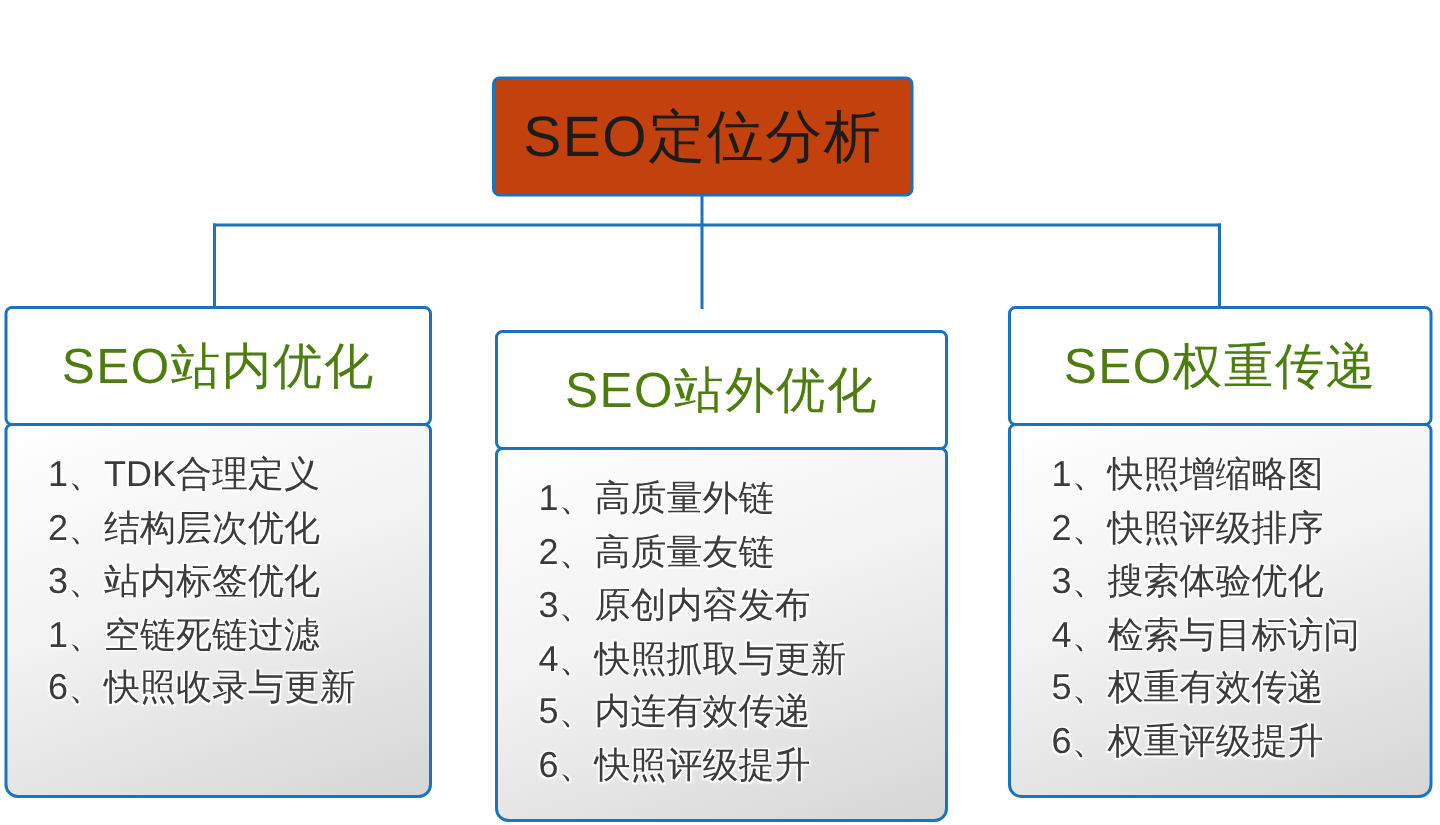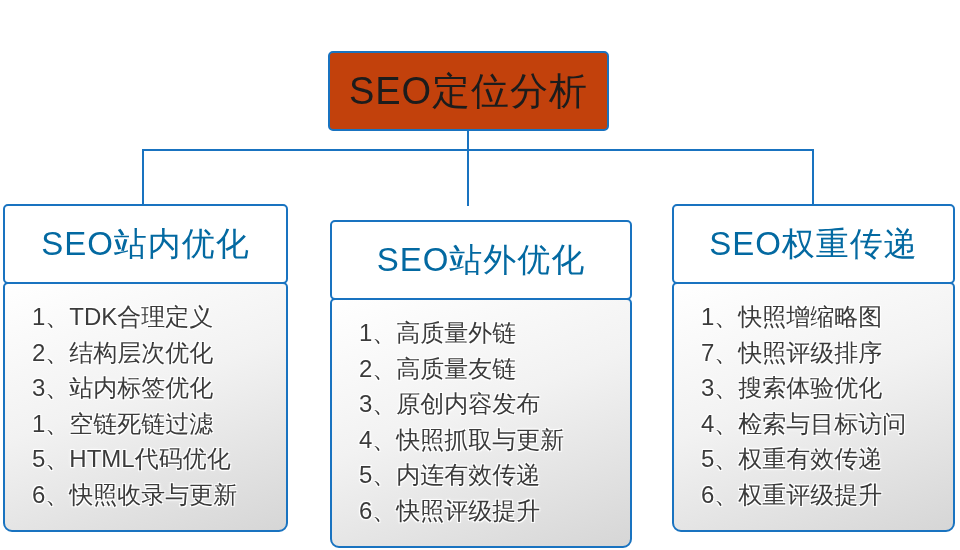--- a/index.html
+++ b/index.html
@@ -45,21 +45,21 @@
   .group.g2 { left: 672px; width: 283px; border-radius: 15px; }
 
   .group-header {
     width: 100%; height: 80px;
     background: #ffffff;
     border: 2px solid var(--line-blue, #1973c0);
     border-radius: 5px;
     display: flex; align-items: center; justify-content: center;
     font-size: 33px;
     font-weight: 400;
-    color: #0369a1;
+    color: #4d7c0f;
     letter-spacing: 1px;
     position: relative;
     z-index: 2;
   }
   .group-list {
     width: 100%; height: 250px;
     margin-top: -2px;
     background: linear-gradient(160deg, #ffffff 0%, #f2f2f2 45%, #d6d6d6 100%);
     border: 2px solid var(--line-blue, #1973c0);
     border-radius: 5px 5px 9px 9px;
@@ -95,21 +95,20 @@
 
   <div class="group g0">
     <div class="group-header">
       <span>SEO站内优化</span>
     </div>
     <div class="group-list">
       <div class="list-item">1、TDK合理定义</div>
       <div class="list-item">2、结构层次优化</div>
       <div class="list-item">3、站内标签优化</div>
       <div class="list-item">1、空链死链过滤</div>
-      <div class="list-item">5、HTML代码优化</div>
       <div class="list-item">6、快照收录与更新</div>
     </div>
   </div>
 
   <div class="group g1">
     <div class="group-header">
       <span>SEO站外优化</span>
     </div>
     <div class="group-list">
       <div class="list-item">1、高质量外链</div>
@@ -120,21 +119,21 @@
       <div class="list-item">6、快照评级提升</div>
     </div>
   </div>
 
   <div class="group g2">
     <div class="group-header">
       <span>SEO权重传递</span>
     </div>
     <div class="group-list">
       <div class="list-item">1、快照增缩略图</div>
-      <div class="list-item">7、快照评级排序</div>
+      <div class="list-item">2、快照评级排序</div>
       <div class="list-item">3、搜索体验优化</div>
       <div class="list-item">4、检索与目标访问</div>
       <div class="list-item">5、权重有效传递</div>
       <div class="list-item">6、权重评级提升</div>
     </div>
   </div>
 
 </div>
 
 </body></html>

